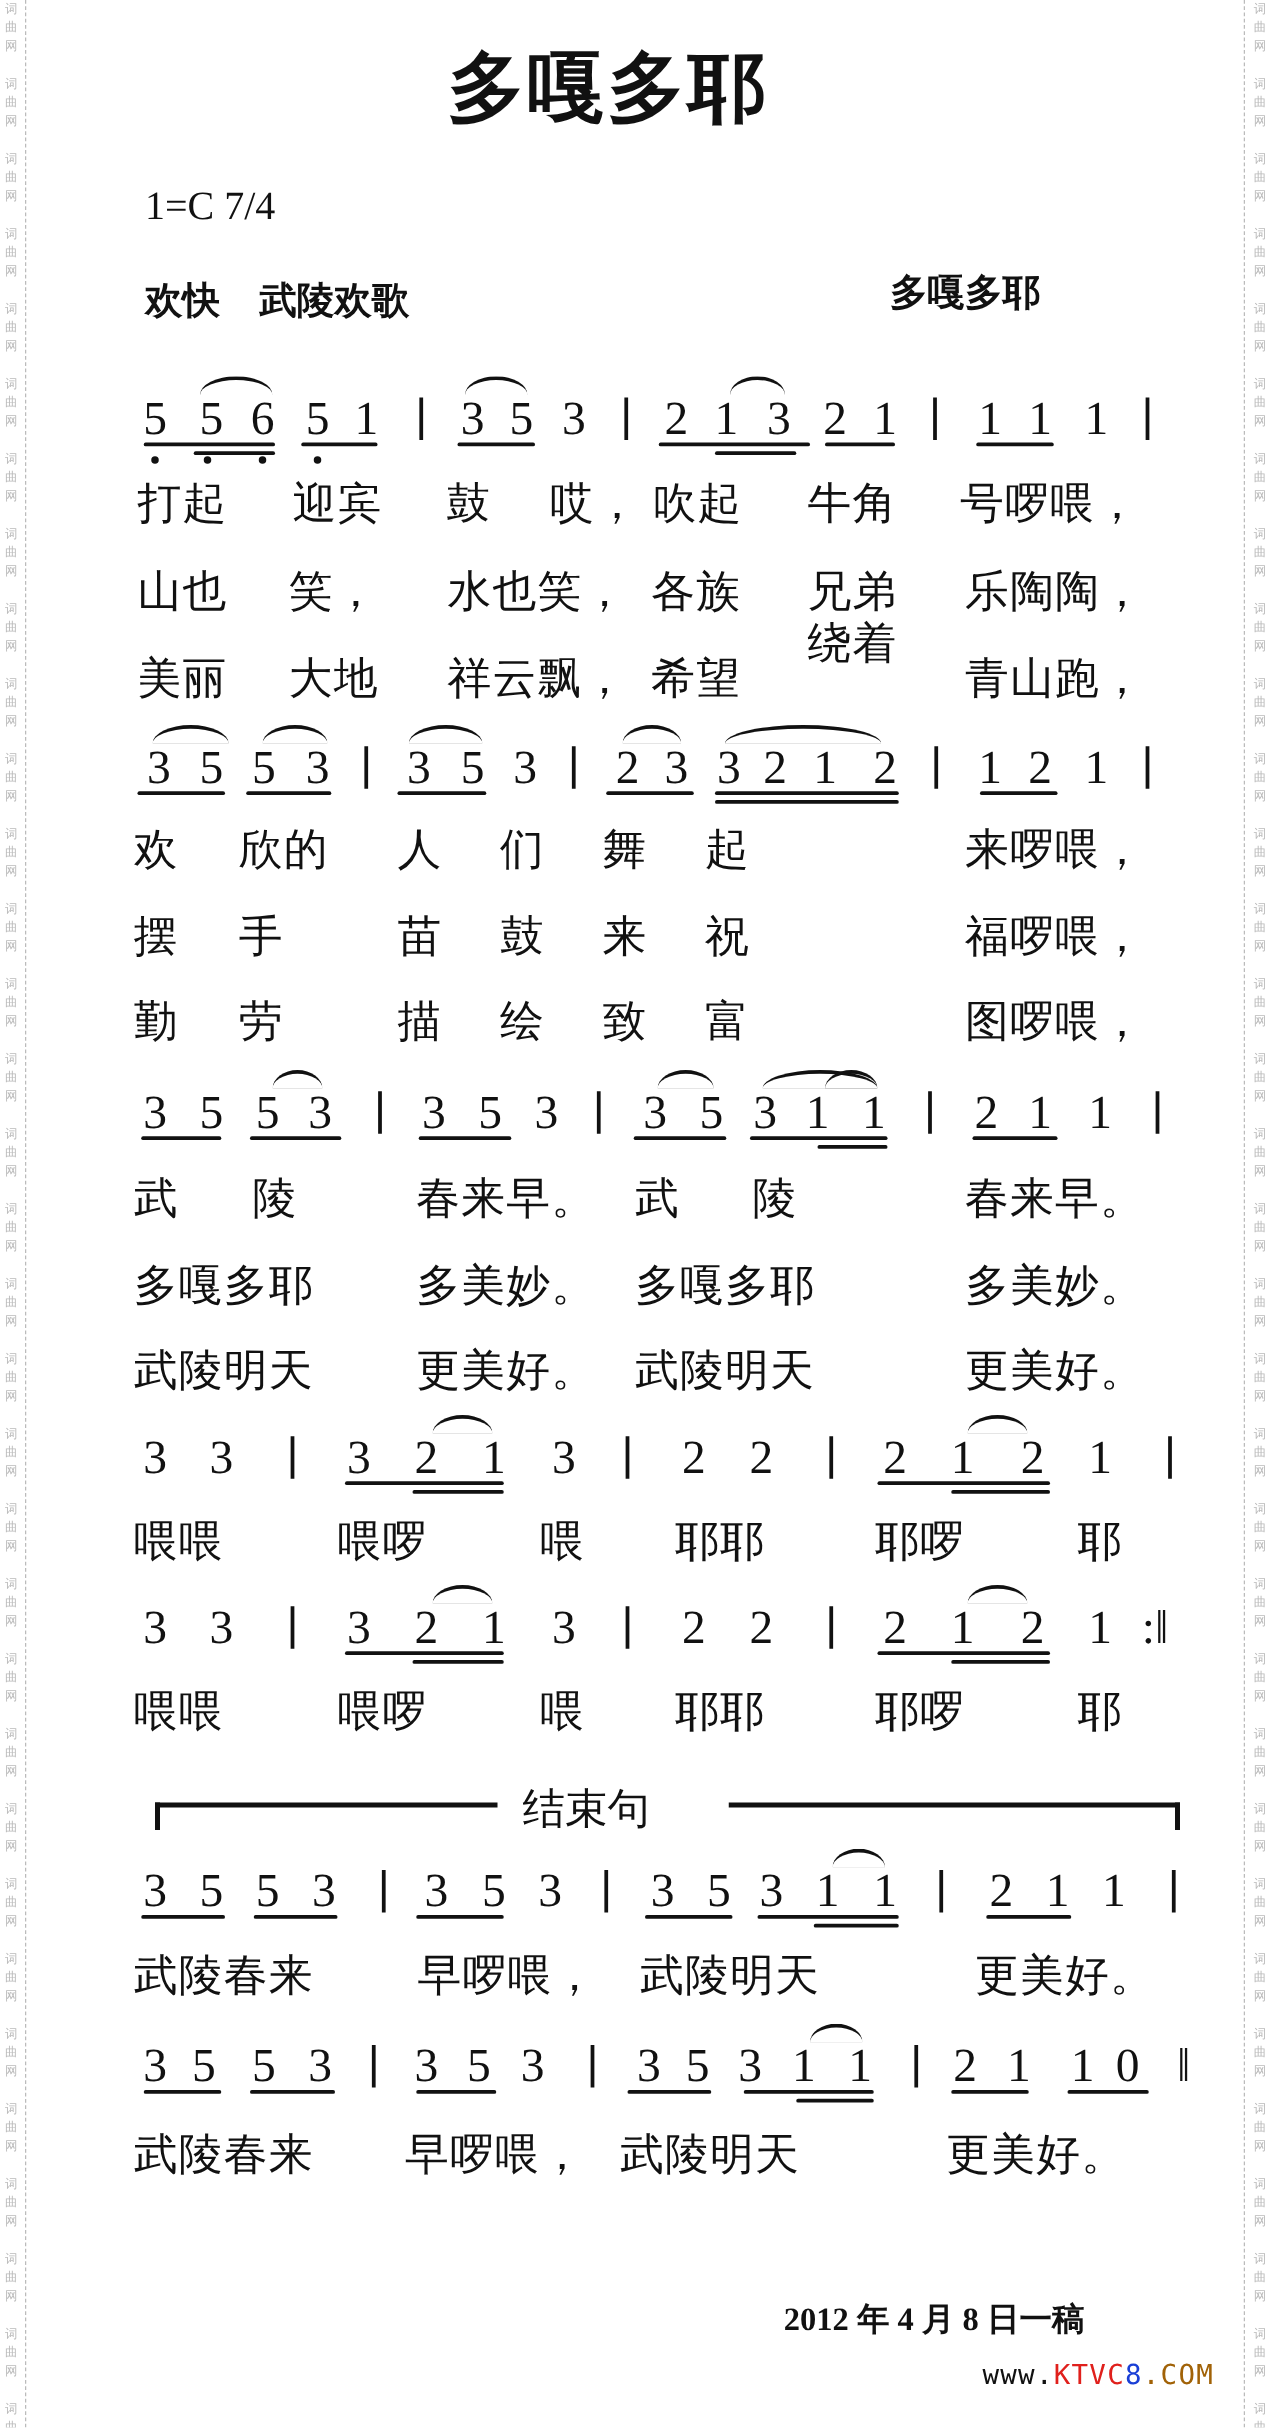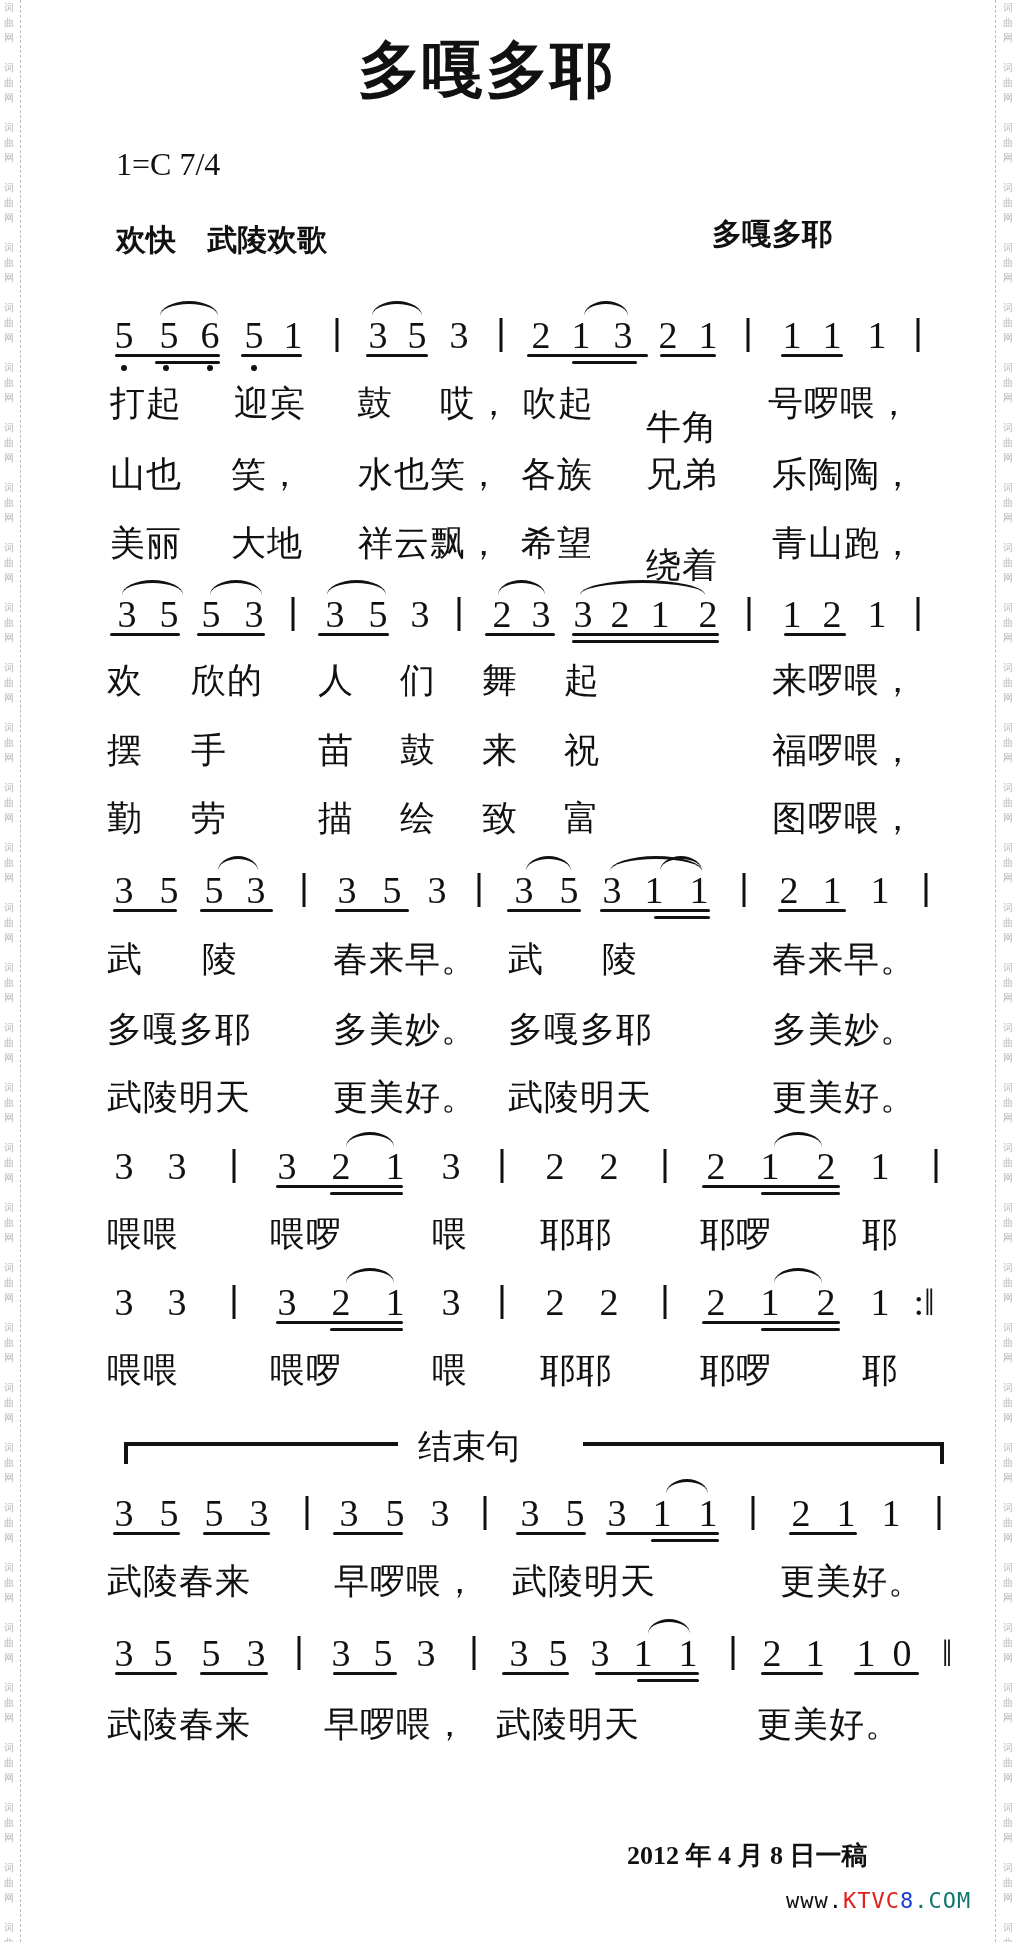--- a/index.html
+++ b/index.html
@@ -270,33 +270,33 @@
     <div class="slur" style="left: 584px; top: 301px; width: 44px;"></div>
     <div class="dot" style="left: 124px; top: 368px;"></div>
     <div class="dot" style="left: 166px; top: 368px;"></div>
     <div class="dot" style="left: 210px; top: 368px;"></div>
     <div class="dot" style="left: 254px; top: 368px;"></div>
     <div class="lyric" style="left: 110px; top: 403px;">打起</div>
     <div class="lyric" style="left: 234px; top: 403px;">迎宾</div>
     <div class="lyric" style="left: 357px; top: 403px;">鼓</div>
     <div class="lyric" style="left: 440px; top: 403px;">哎，</div>
     <div class="lyric" style="left: 522px; top: 403px;">吹起</div>
-    <div class="lyric" style="left: 646px; top: 403px; margin-top: 24px;">牛角</div>
+    <div class="lyric" style="left: 646px; top: 403px;">牛角</div>
     <div class="lyric" style="left: 768px; top: 403px;">号啰喂，</div>
     <div class="lyric" style="left: 110px; top: 474px;">山也</div>
     <div class="lyric" style="left: 231px; top: 474px;">笑，</div>
     <div class="lyric" style="left: 358px; top: 474px;">水也笑，</div>
     <div class="lyric" style="left: 521px; top: 474px;">各族</div>
     <div class="lyric" style="left: 646px; top: 474px;">兄弟</div>
     <div class="lyric" style="left: 772px; top: 474px;">乐陶陶，</div>
     <div class="lyric" style="left: 110px; top: 543px;">美丽</div>
     <div class="lyric" style="left: 231px; top: 543px;">大地</div>
     <div class="lyric" style="left: 358px; top: 543px;">祥云飘，</div>
     <div class="lyric" style="left: 521px; top: 543px;">希望</div>
-    <div class="lyric" style="left: 646px; top: 565px;">绕着</div>
+    <div class="lyric" style="left: 646px; top: 515px;">绕着</div>
     <div class="lyric" style="left: 772px; top: 543px;">青山跑，</div>
     <div class="note" style="left: 127px; top: 614px;">3</div>
     <div class="note" style="left: 169px; top: 614px;">5</div>
     <div class="note" style="left: 211px; top: 614px;">5</div>
     <div class="note" style="left: 254px; top: 614px;">3</div>
     <div class="bar" style="left: 293px; top: 614px;"></div>
     <div class="note" style="left: 335px; top: 614px;">3</div>
     <div class="note" style="left: 378px; top: 614px;">5</div>
     <div class="note" style="left: 420px; top: 614px;">3</div>
     <div class="bar" style="left: 459px; top: 614px;"></div>
@@ -512,13 +512,13 @@
 
 <div>
   <div class="brk" style="left:124px;top:1442px;width:274px;height:4px;"></div>
   <div class="brk" style="left:124px;top:1442px;width:4px;height:22px;"></div>
   <div class="abs" style="left:418px;top:1424px;font-family:'DejaVu Sans',sans-serif;font-size:34px;">结束句</div>
   <div class="brk" style="left:583px;top:1442px;width:361px;height:4px;"></div>
   <div class="brk" style="left:940px;top:1442px;width:4px;height:22px;"></div>
 </div>
 
 <div class="abs date" style="left:627px;top:1838px;">2012 年 4 月 8 日一稿</div>
-<div class="abs url" style="left:786px;top:1888px;" id="url"><span style="color: rgb(17, 17, 17);">www.</span><span style="color: rgb(224, 32, 28);">KTV</span><span style="color: rgb(224, 32, 28);">C</span><span style="color: rgb(26, 63, 214);">8</span><span style="color: #0f766e;">.COM</span></div>
+<div class="abs url" style="left:786px;top:1888px;" id="url"><span style="color: rgb(17, 17, 17);">www.</span><span style="color: rgb(224, 32, 28);">KTV</span><span style="color: rgb(224, 32, 28);">C</span><span style="color: rgb(26, 63, 214);">8</span><span style="color: #a16207;">.COM</span></div>
 
 </body></html>

